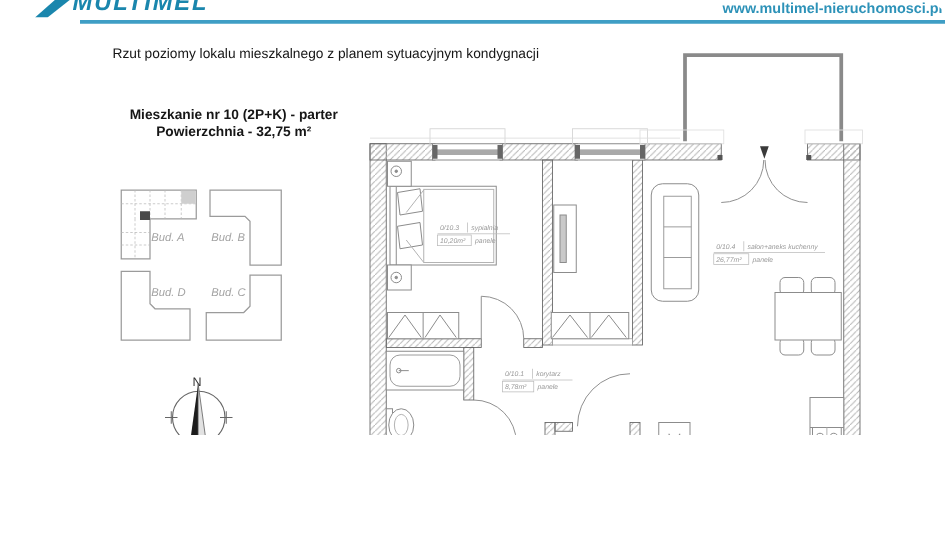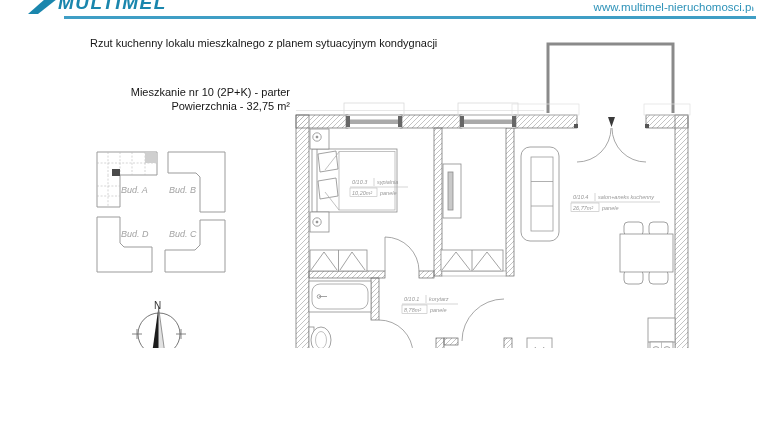--- a/index.html
+++ b/index.html
@@ -1,45 +1,45 @@
 <!DOCTYPE html>
 <html><head>
 <meta charset="utf-8">
 <style>
   html,body{margin:0;padding:0;background:#fff;}
   .page{position:relative;width:760px;height:348px;overflow:hidden;background:#fff;
         font-family:"Liberation Sans",sans-serif;border-radius:24px;}
   .logo{position:absolute;left:26px;top:-8px;display:flex;align-items:flex-end;gap:2px;}
   .logo-text{font-size:19px;font-weight:bold;font-style:italic;letter-spacing:1.5px;color:#1a86ad;}
-  .site-url{position:absolute;right:6px;top:1px;font-size:11.5px;color:#2d92b8;}
+  .site-url{position:absolute;right:6px;top:1px;font-size:11.5px;color:#2d92b8;font-weight:bold;}
   .rule{position:absolute;left:64px;top:16px;width:692px;height:3px;background:#3f9ec5;}
   .doc-title{position:absolute;left:90px;top:37px;font-size:11px;color:#161616;}
-  .apt-block{position:absolute;left:84px;top:85px;width:206px;text-align:right;
-             font-size:11px;color:#161616;line-height:14px;}
+  .apt-block{position:absolute;left:84px;top:85px;width:206px;text-align:center;
+             font-size:11px;color:#161616;line-height:14px;font-weight:bold;}
   svg text{font-family:"Liberation Sans",sans-serif;}
   .room-label{font-size:5.5px;font-style:italic;fill:#999;}
   .bud-label{font-size:9px;font-style:italic;fill:#a3a3a3;}
   .scale-label{font-size:6.5px;fill:#333;}
   .north-label{font-size:10px;fill:#333;}
 </style>
 </head>
 <body>
 
 <div class="page">
 
   <div class="logo">
     <svg width="30" height="15">
       <polygon points="2,15 19,0 31,0 12,15" fill="#1a86ad"></polygon>
     </svg>
     <span class="logo-text">MULTIMEL</span>
   </div>
   <div class="site-url">www.multimel-nieruchomosci.pl</div>
   <div class="rule"></div>
 
-  <div class="doc-title">Rzut kuchenny lokalu mieszkalnego z planem sytuacyjnym kondygnacji</div>
+  <div class="doc-title">Rzut poziomy lokalu mieszkalnego z planem sytuacyjnym kondygnacji</div>
   <div class="apt-block">
     <div>Mieszkanie nr 10 (2P+K) - parter</div>
     <div>Powierzchnia - 32,75 m²</div>
   </div>
 
   <svg width="760" height="428" viewBox="0 0 760 428" style="position:absolute;left:0;top:0;">
     <defs>
       <pattern id="hatch" patternUnits="userSpaceOnUse" width="5" height="5">
         <path d="M0,5 L5,0" stroke="#b5b5b5" stroke-width="0.8" fill="none"></path>
       </pattern>

